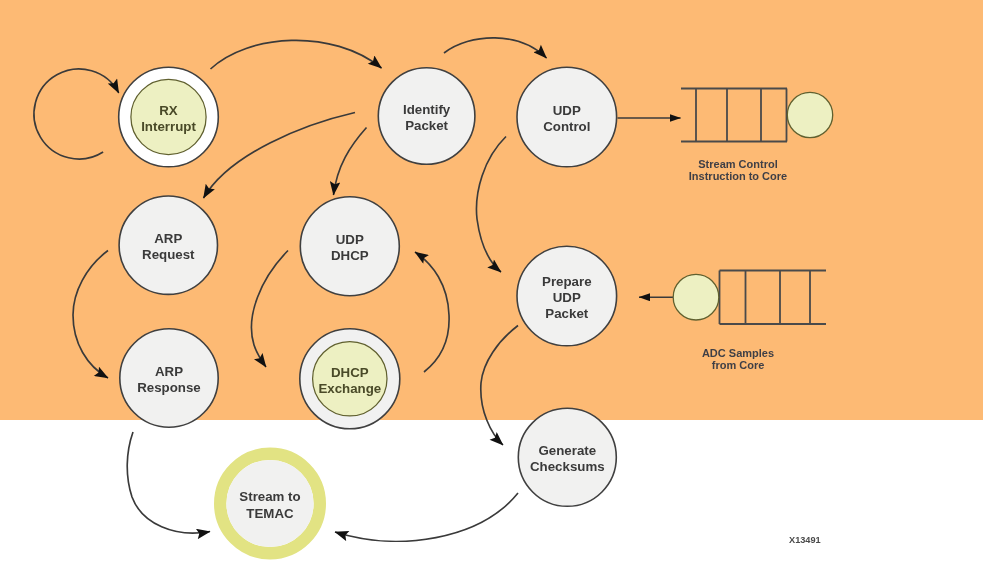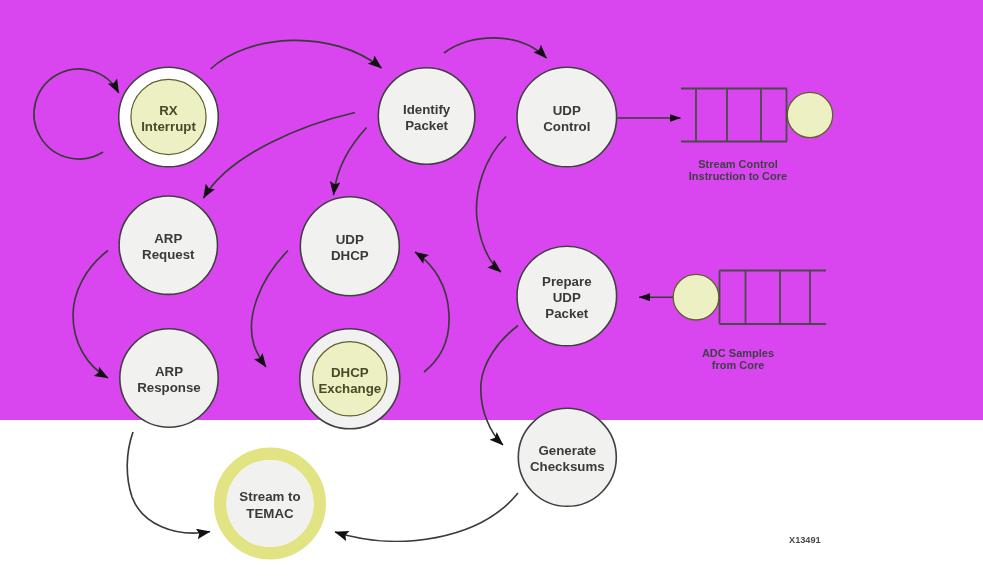--- a/index.html
+++ b/index.html
@@ -1,18 +1,18 @@
 <!DOCTYPE html>
 <html><head>
 <meta charset="utf-8">
 <title>State Machine Diagram</title>
 <style>
   html,body{margin:0;padding:0;background:#ffffff;}
   body{width:983px;height:581px;overflow:hidden;font-family:"Liberation Sans",sans-serif;}
-  #stage{position:relative;width:983px;height:420px;background:#d946ef;}
+  #stage{position:relative;width:983px;height:420px;background:#fdba74;}
   svg#diagram{position:absolute;left:0;top:0;width:983px;height:581px;display:block;}
   .node-label{font-family:"Liberation Sans",sans-serif;font-weight:bold;fill:#3a3a3a;text-anchor:middle;}
   .cap-label{font-family:"Liberation Sans",sans-serif;font-weight:bold;fill:#3f3f46;text-anchor:middle;font-size:11px;}
   .figid{font-family:"Liberation Sans",sans-serif;font-weight:bold;fill:#4a4a4a;text-anchor:start;font-size:9.2px;}
   .edge{fill:none;stroke:#3a3a3a;stroke-width:1.65;}
   .fifo-line{stroke:#4a4a4a;stroke-width:1.8;fill:none;}
 </style>
 </head>
 <body>
 

